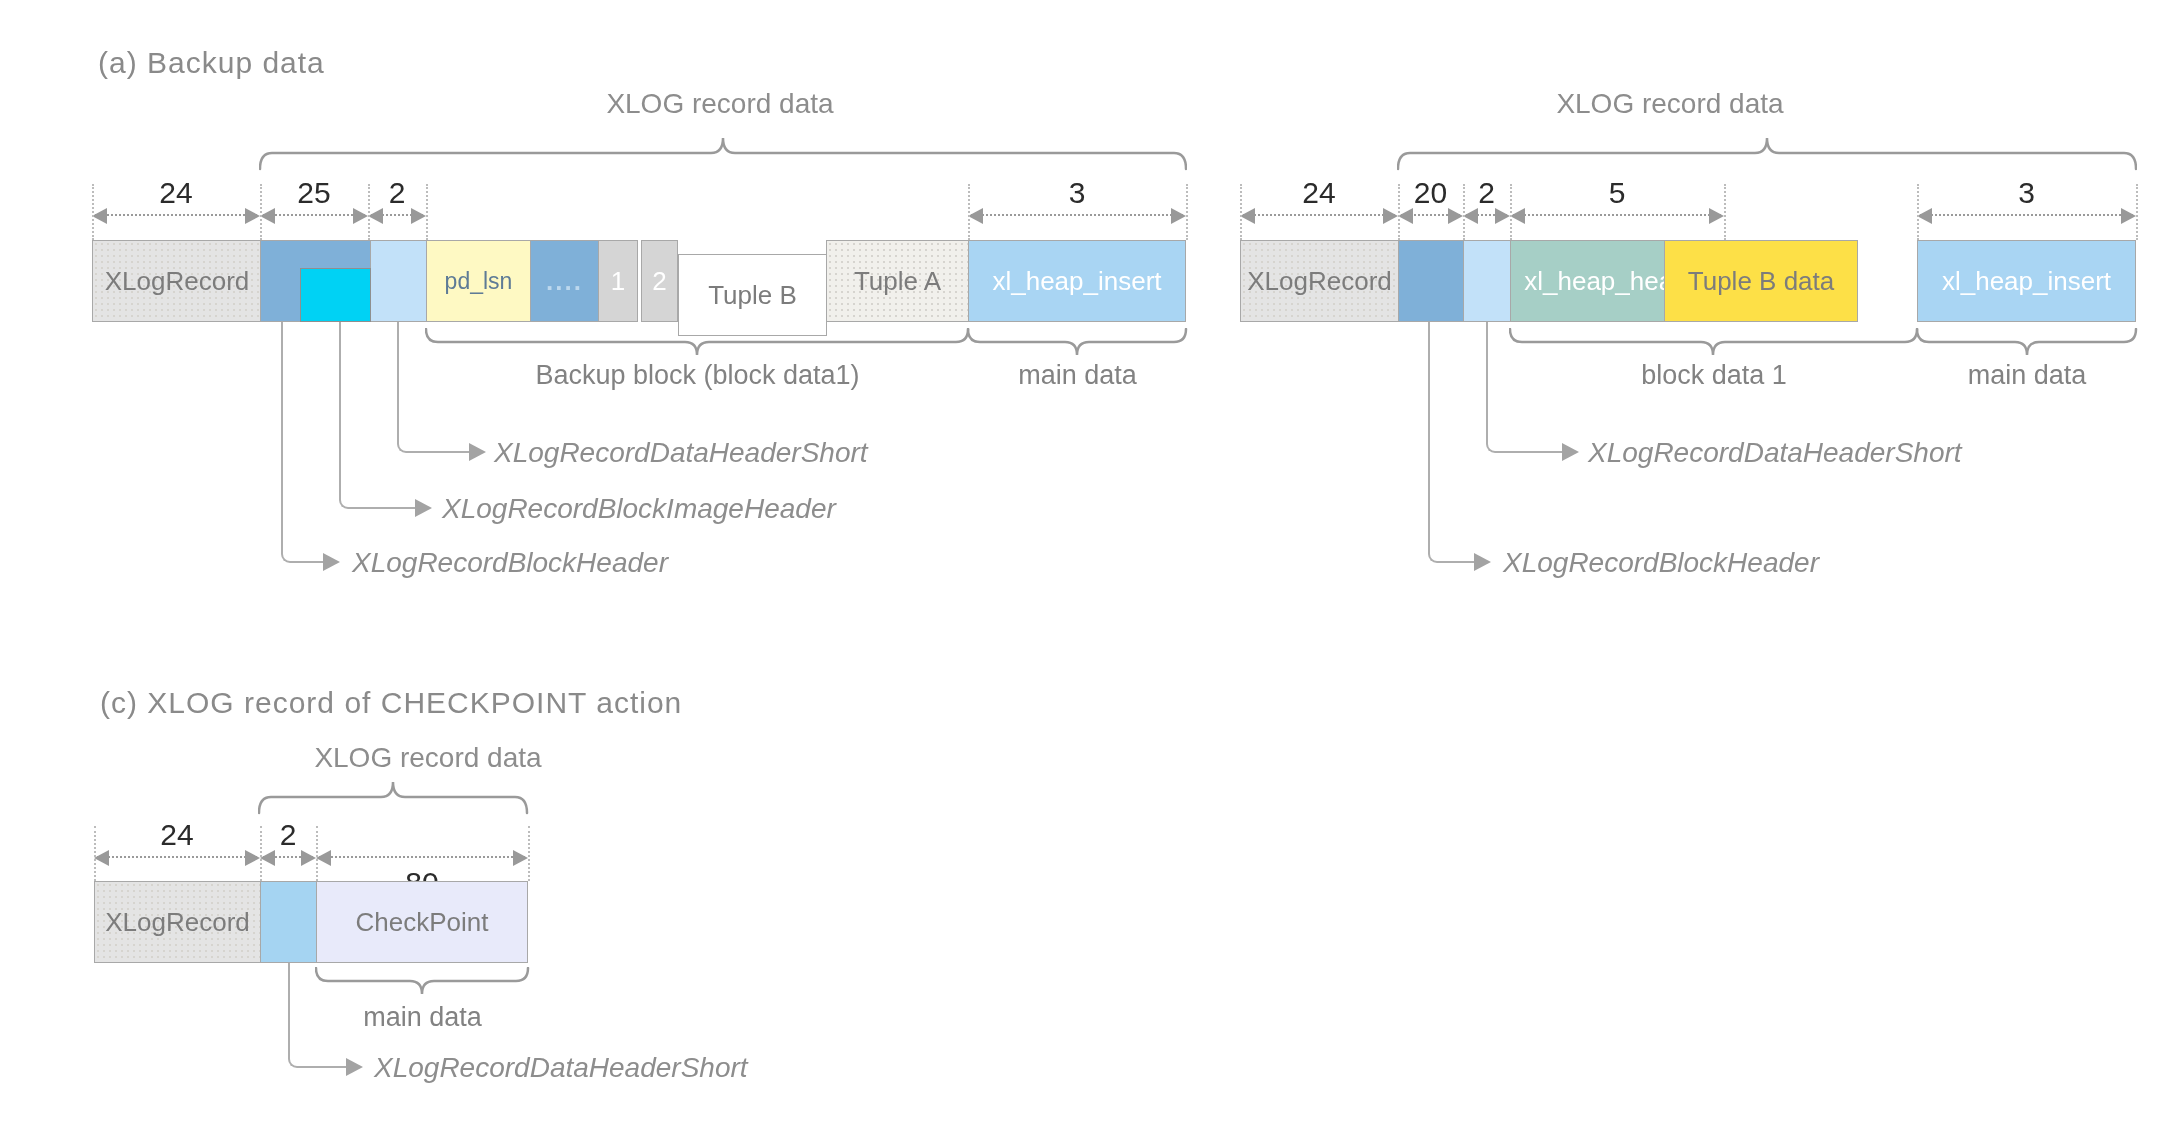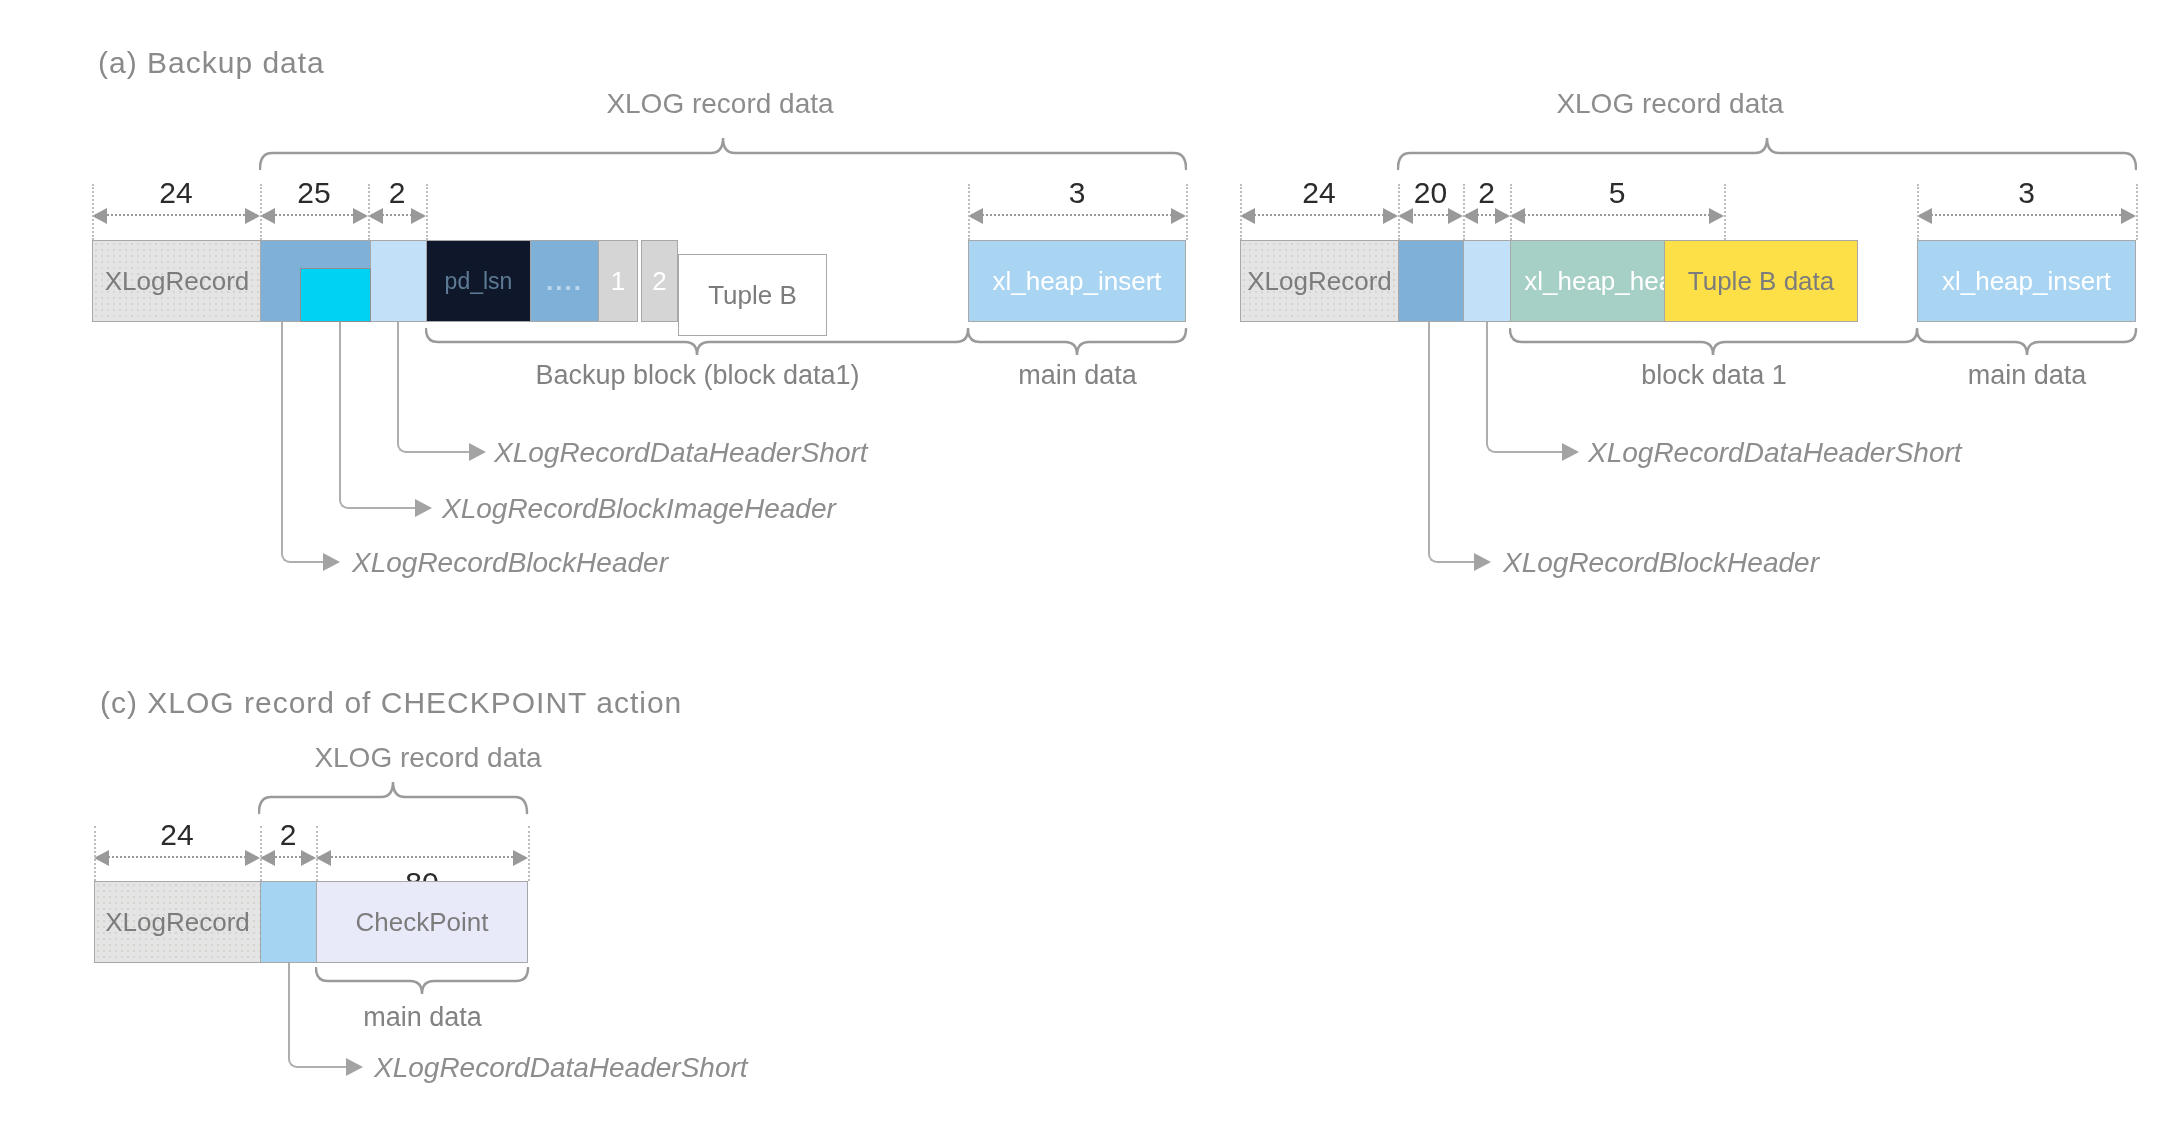--- a/index.html
+++ b/index.html
@@ -80,34 +80,37 @@
   <div class="guide" style="left:368px;top:184px;height:56px;"></div>
   <div class="guide" style="left:426px;top:184px;height:56px;"></div>
   <div class="guide" style="left:968px;top:184px;height:56px;"></div>
   <div class="guide" style="left:1186px;top:184px;height:56px;"></div>
 
   <div class="seg speckle" style="left:92px;top:240px;width:170px;background-color:#e4e4e4;">
       <span>XLogRecord</span>
     </div>
   <div class="seg" style="left:260px;top:240px;width:111px;background-color:#7fb0d8;"></div>
   <div class="seg" style="left:370px;top:240px;width:57px;background-color:#c2e1f9;"></div>
-  <div class="seg" style="left:426px;top:240px;width:105px;background-color:#0f172a;font-size:23px;color:#5e7b96;align-items:center;">
+  <div class="seg" style="left:426px;top:240px;width:105px;background-color:#fef9c3;font-size:23px;color:#5e7b96;align-items:center;">
       <span>pd_lsn</span>
     </div>
   <div class="seg" style="left:530px;top:240px;width:69px;background-color:#7fb0d8;color:#bdd8ee;font-weight:bold;letter-spacing:2px;">
       <span>....</span>
     </div>
   <div class="seg" style="left:598px;top:240px;width:40px;background-color:#d5d5d5;color:#ffffff;">
       <span>1</span>
     </div>
   <div class="seg" style="left:641px;top:240px;width:37px;background-color:#d5d5d5;color:#ffffff;">
       <span>2</span>
     </div>
   <div class="seg" style="left:678px;top:240px;width:149px;background-color:#ffffff;margin-top:14px;">
       <span>Tuple B</span>
+    </div>
+  <div class="seg speckle" style="left:826px;top:240px;width:143px;background-color:#f1f0ec;">
+      <span>Tuple A</span>
     </div>
   <div class="seg" style="left:968px;top:240px;width:218px;background-color:#a9d5f3;color:#ffffff;">
       <span>xl_heap_insert</span>
     </div>
 
   <div style="position:absolute;left:300px;top:268px;width:71px;height:54px;background:#00d2f4;border:1.5px solid #8f8f8f;box-sizing:border-box;"></div>
 
   <svg class="brace" style="left:425px;top:328px;" width="545" height="29">
     <path d="M 1 1 Q 1 14 13 14 L 260 14 Q 272 14 272 27 Q 272 14 284 14 L 531 14 Q 543 14 543 1"></path>
   </svg>

